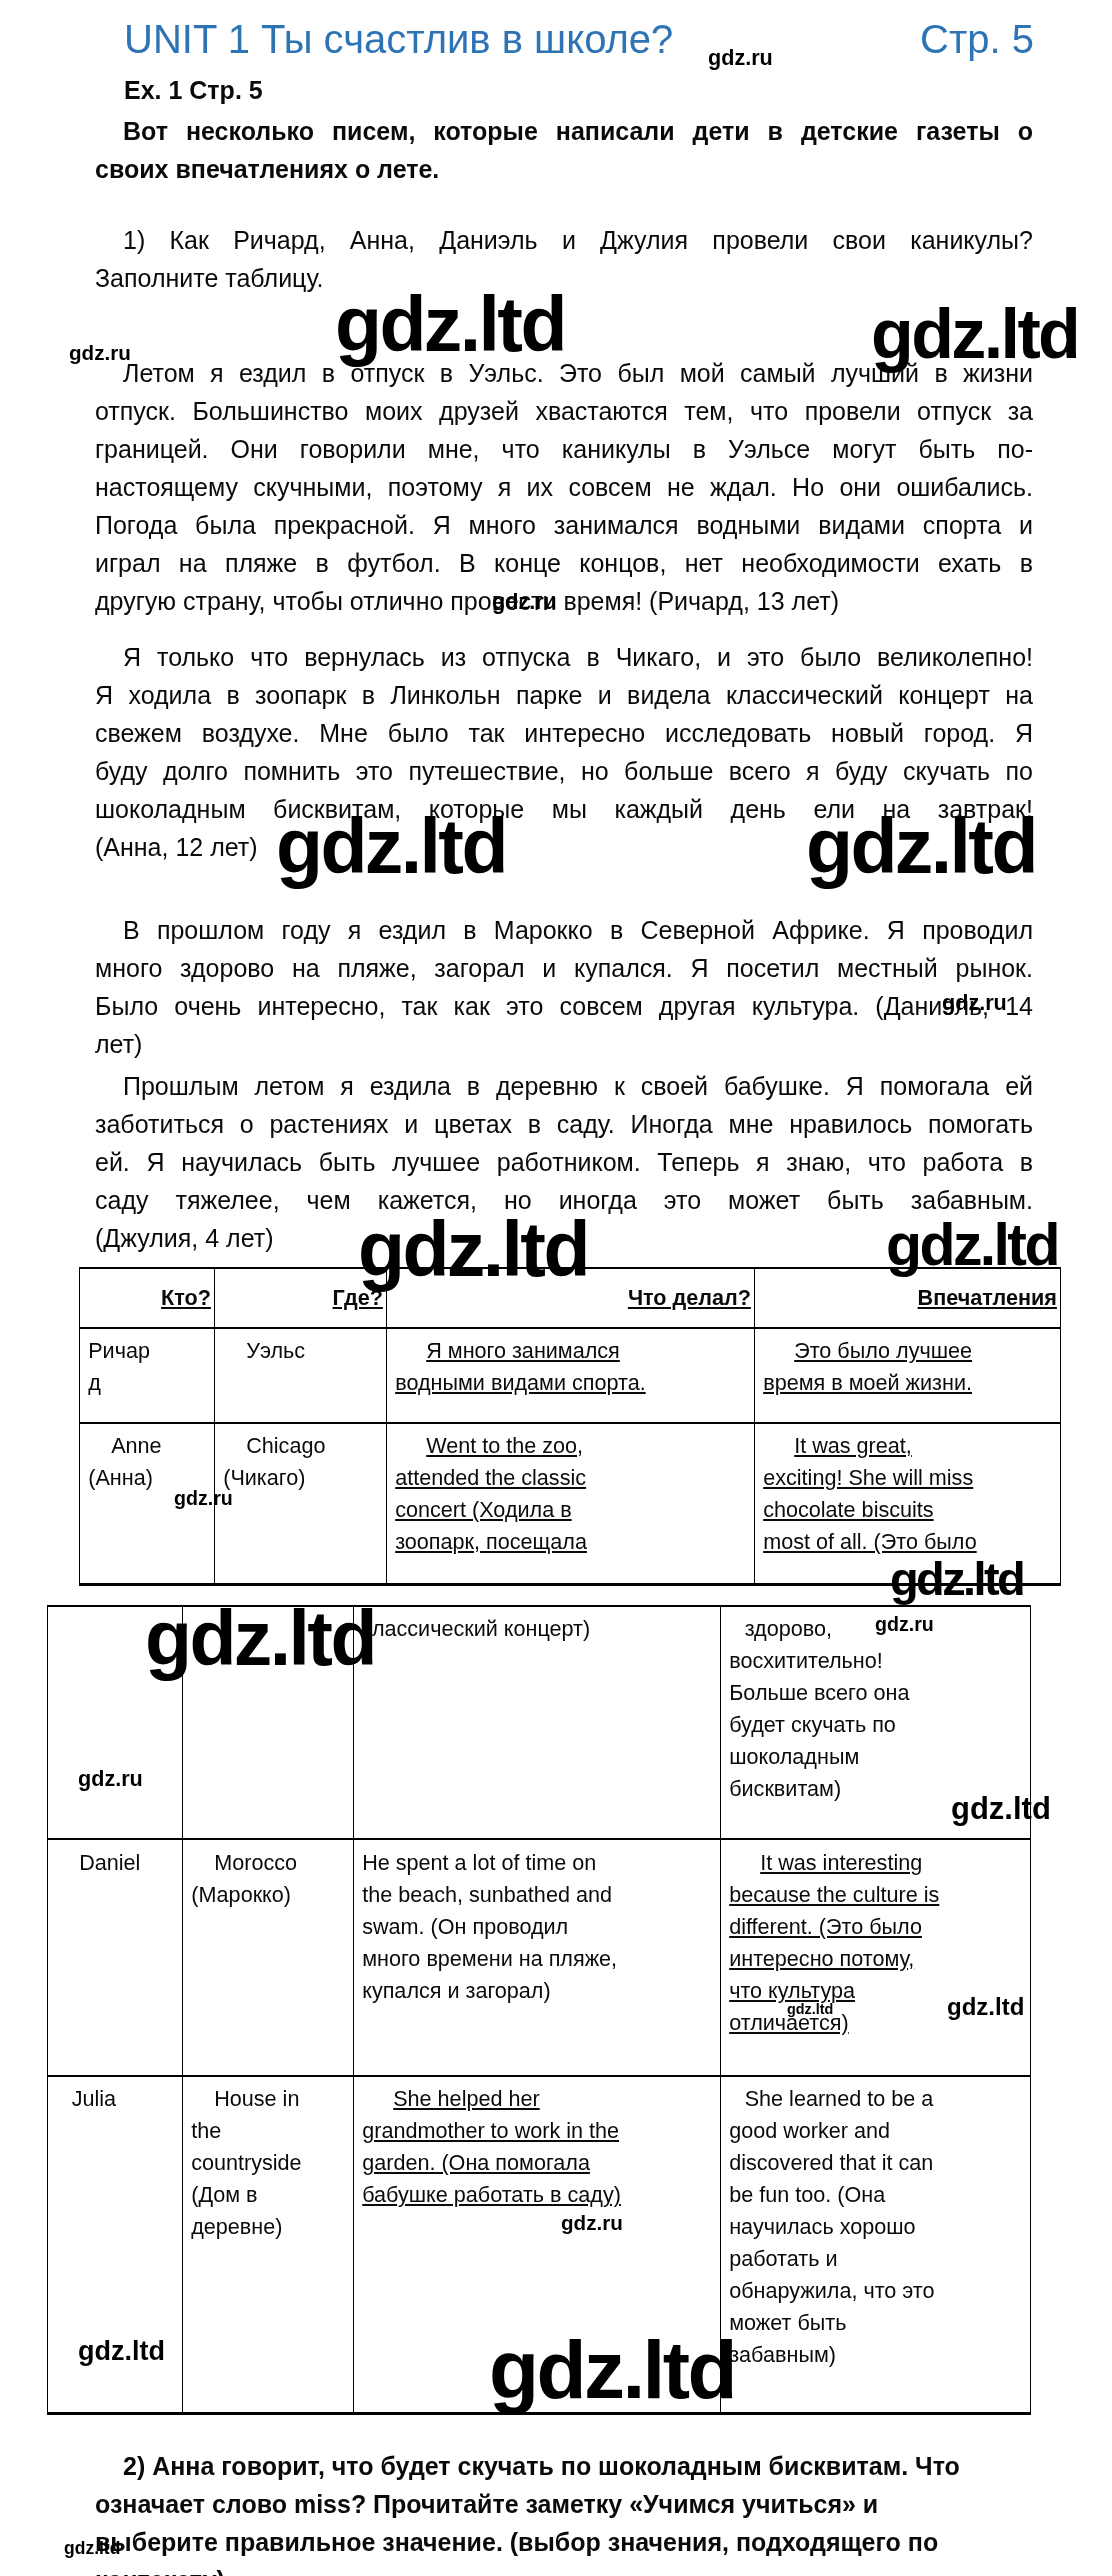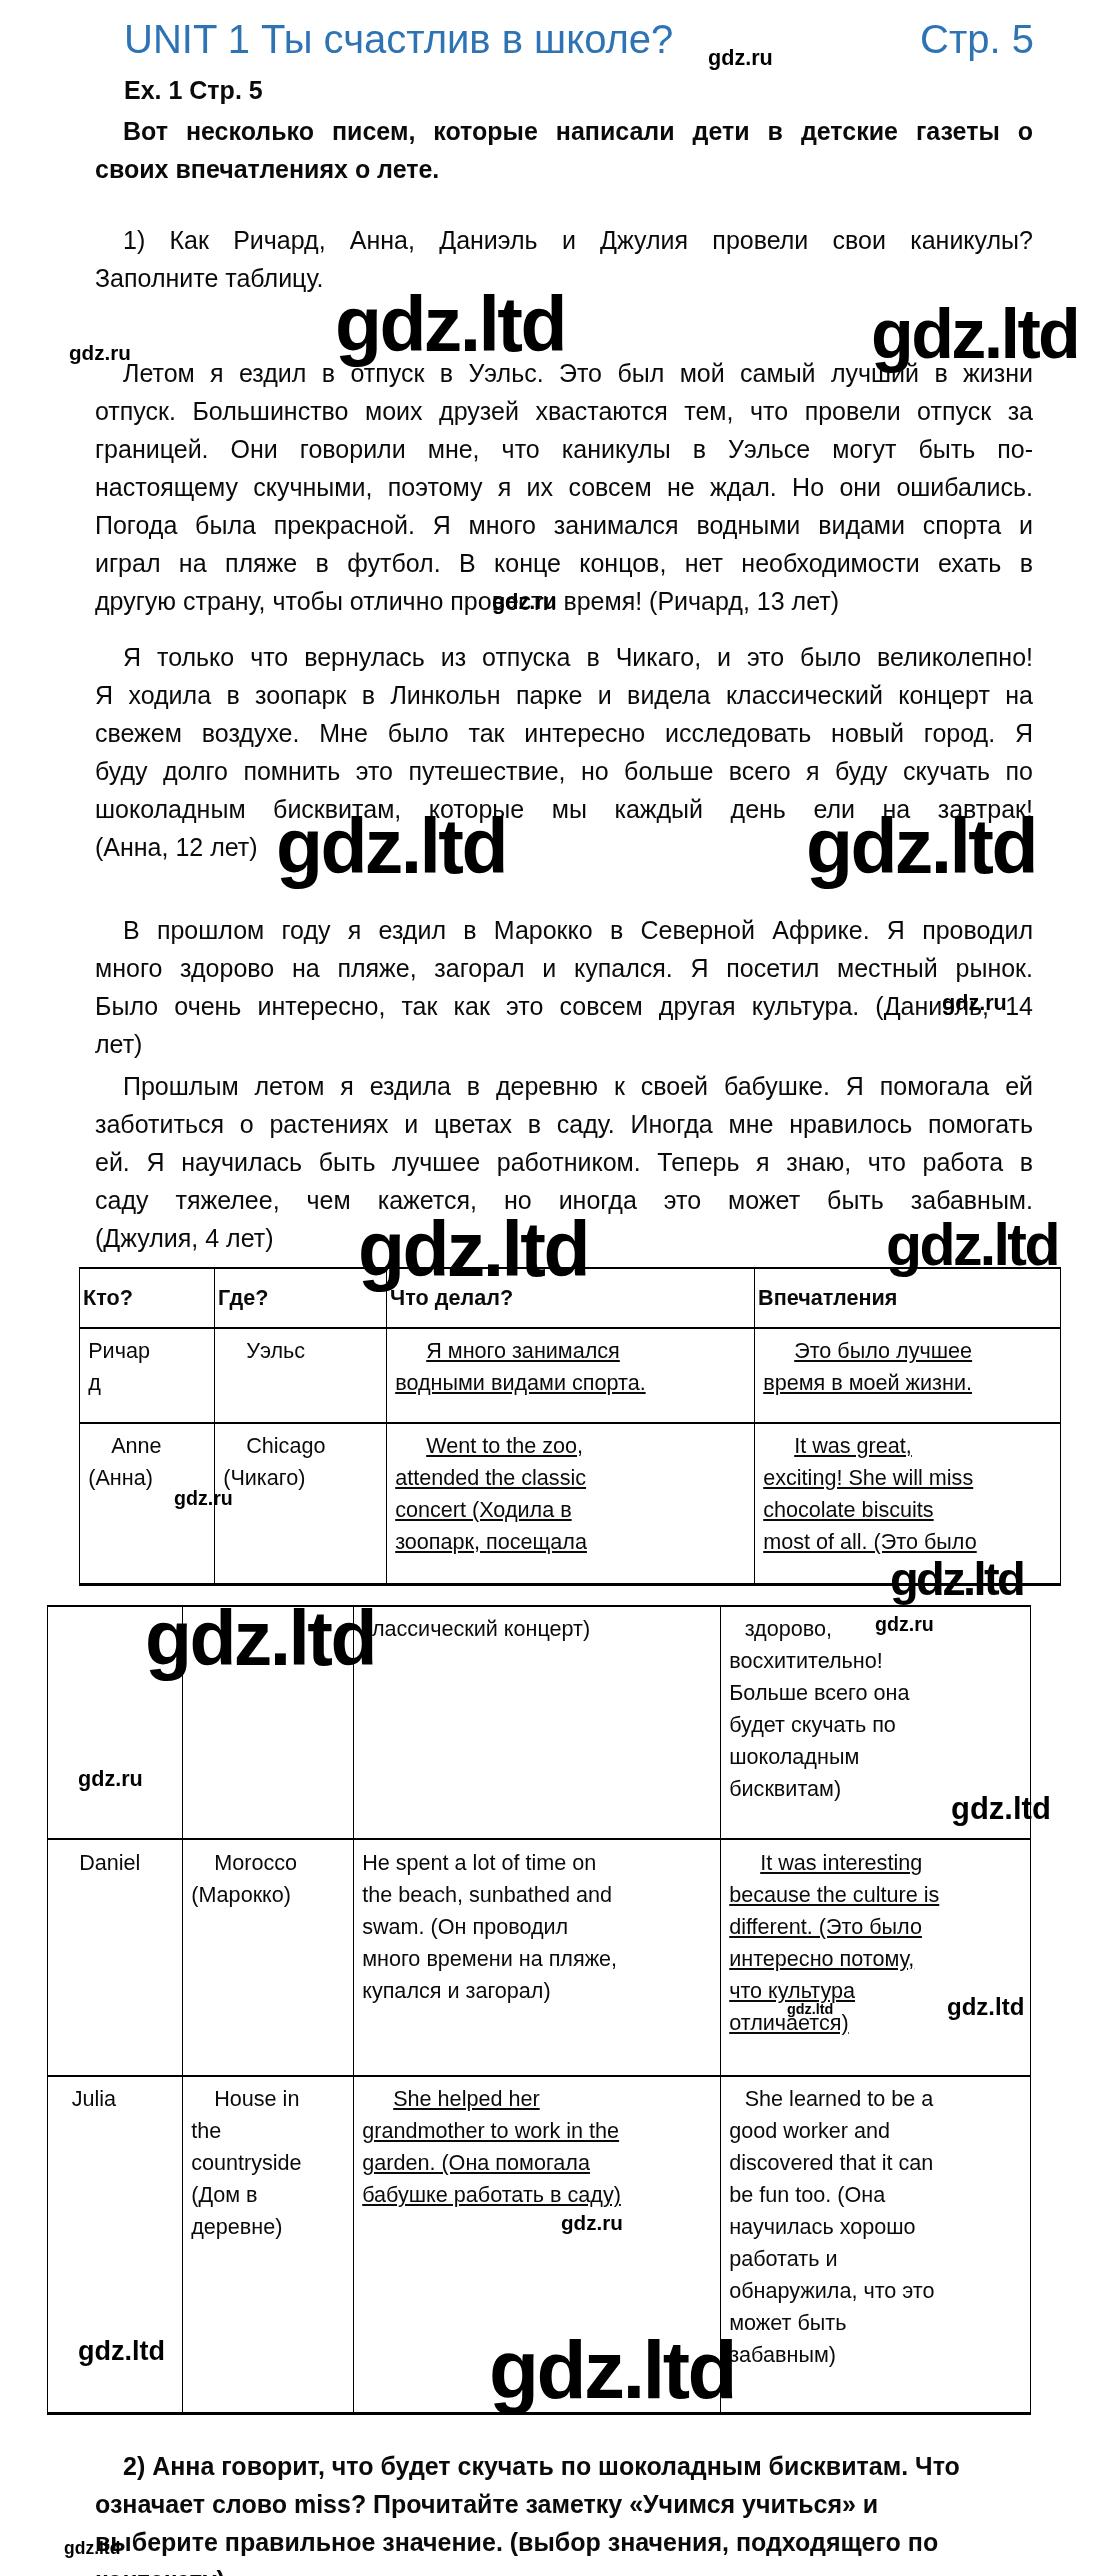--- a/index.html
+++ b/index.html
@@ -19,21 +19,21 @@
   .ln.j { text-align:justify; white-space:normal; }
   .ln.j::after { content:""; display:inline-block; width:100%; height:0; }
   .ln.first { text-indent:28px; }
   
   table.tb { position:absolute; border-collapse:collapse; table-layout:fixed; }
   .tb td { border-left:1.5px solid #000; border-right:1.5px solid #000;
            border-top:2.6px solid #000; border-bottom:2.6px solid #000;
            vertical-align:top; padding:6.2px 8.2px; font-size:21.6px; line-height:32px;
            white-space:pre-line; overflow:hidden; }
   .tb tr:last-child td { border-bottom:3.6px solid #000; }
-  .tb td.hd { font-weight:bold; text-align:left; vertical-align:middle; padding:3.1px; }
+  .tb td.hd { font-weight:bold; text-align:right; vertical-align:middle; padding:3.1px;text-decoration:underline; }
   .ind30 { text-indent:15.5px; } .ind45 { text-indent:23px; } .ind60 { text-indent:31px;text-decoration:underline; }
   
   .wm-layer { position:absolute; inset:0; pointer-events:none; z-index:5; }
   .wm { position:absolute; font-weight:bold; color:#000000; white-space:nowrap; line-height:1; }
   .wm.big { letter-spacing:-2.6px; }
 </style>
 </head>
 <body>
 
 <div class="page">

